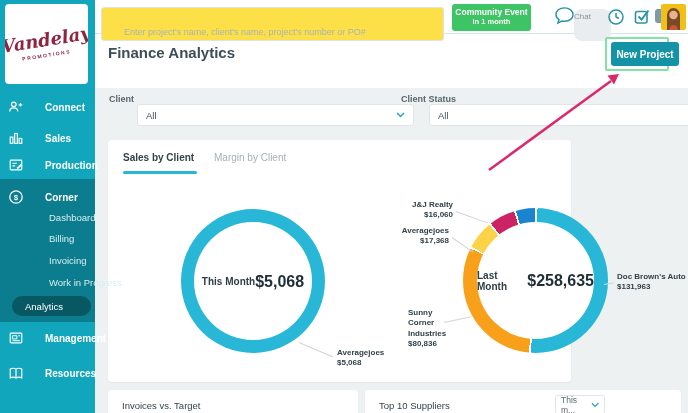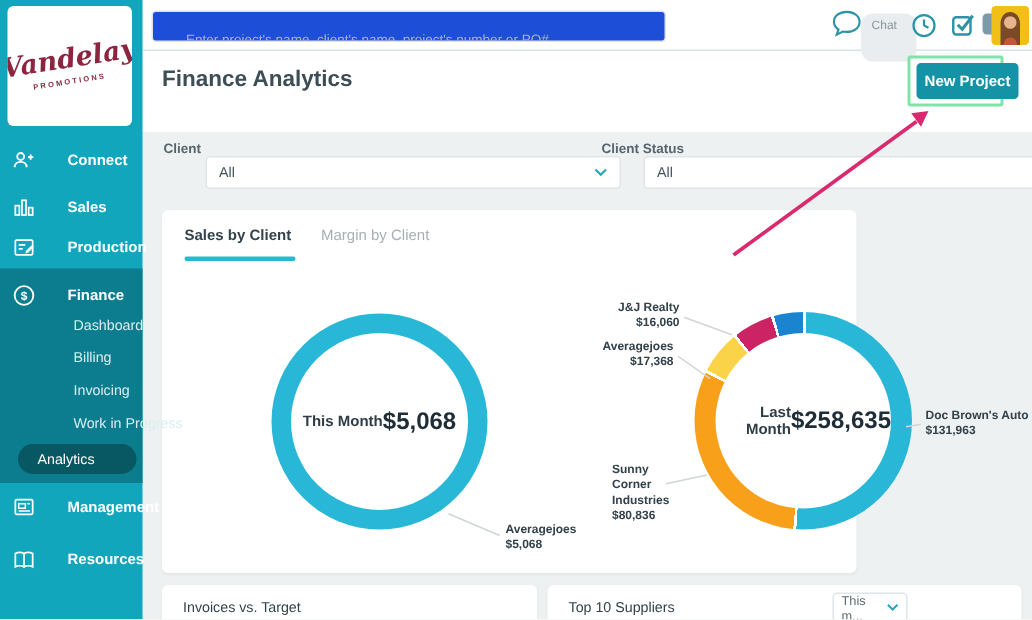--- a/index.html
+++ b/index.html
@@ -18,30 +18,30 @@
   .nav-item .lbl { color:#fff; font-size:10px; font-weight:bold; margin-left:21px; white-space:nowrap; }
   .finance-block { position:absolute; left:0; top:179px; width:95px; height:143px; background:#0b7d8e; }
   .sub-item { position:absolute; left:25px; color:#d8eef1; font-size:9.5px; white-space:nowrap; cursor:pointer;padding-left:24px; }
   .active-pill { position:absolute; left:12px; top:296px; width:79px; height:20px; background:#085864; border-radius:11px;
                  display:flex; align-items:center; cursor:pointer; }
   .active-pill .sub-lbl { color:#fff; font-size:9.5px; margin-left:13px; }
 
   
   .topbar { position:absolute; left:95px; top:0; width:593px; height:34px; background:#fff; border-bottom:1px solid #d5e5e8; z-index:4; }
   .header-strip { position:absolute; left:95px; top:34px; width:593px; height:54px; background:#fff; }
-  .search-box { position:absolute; left:6px; top:7px; width:343px; height:21px; border:1px solid #dde3e6; border-radius:3px;
-                font-size:9px; color:#6b7а80; padding:16px 6px 0 22px; outline:none; background:#1d4ed8; }
+  .search-box { position:absolute; left:6px; top:7px; width:343px; height:34px; border:1px solid #dde3e6; border-radius:3px;
+                font-size:9px; color:#6b7а80; padding:16px 6px 0 22px; outline:none; background:#fde047; }
   .search-box::placeholder { color:#a9b4ba; }
   .search-ico { position:absolute; left:13px; top:13px; width:10px; height:10px; }
   .event-btn { position:absolute; left:357px; top:4px; width:79px; height:27px; background:#3cc465; border:none; border-radius:3px;
                color:#fff; cursor:pointer; line-height:1.15; }
   .event-l1 { font-size:8.5px; font-weight:bold; display:block; }
   .event-l2 { font-size:7.5px; font-weight:bold; display:block; }
   .chat-pill { position:absolute; left:479px; top:9px; width:37px; height:32px; background:#e9edf0; border-radius:8px;
-               font-size:8px; color:#8a959b; text-align:center; line-height:15px; padding-right:6px; cursor:pointer; }
+               font-size:8px; color:#8a959b; text-align:left; line-height:15px; padding-right:6px; cursor:pointer; }
   .chat-bubble { position:absolute; left:459px; top:6px; width:21px; height:19px; cursor:pointer; }
   .clock-ico { position:absolute; left:512px; top:8px; width:18px; height:18px; cursor:pointer; }
   .task-ico { position:absolute; left:539px; top:8px; width:17px; height:17px; cursor:pointer; }
   .count-badge { position:absolute; left:560px; top:9px; width:17px; height:14px; background:#7d99ac; border-radius:3px;
                  color:#fff; font-size:8px; font-weight:bold; text-align:center; line-height:14px; cursor:pointer; }
   .avatar { position:absolute; left:566px; top:4px; width:25px; height:26px; border-radius:3px; overflow:hidden;
             background:#f0c019; cursor:pointer; }
 
   .page-title { position:absolute; left:108px; top:44px; font-size:15px; font-weight:bold; color:#3e4e57; }
   .annot-rect { position:absolute; left:605px; top:37px; width:64px; height:34px; border:2px solid #82e3a8; border-radius:2px; z-index:6; }
@@ -50,21 +50,21 @@
 
   
   .filter-label { position:absolute; font-size:9px; font-weight:bold; color:#57666e; }
   .select-box { position:absolute; height:22px; background:#fff; border:1px solid #dfe5e8; border-radius:3px;
                 display:flex; align-items:center; justify-content:space-between; padding:0 8px; cursor:pointer;margin-left:29px; }
   .select-val { font-size:9.5px; color:#44535c; }
   .chev { width:9px; height:6px; }
 
   
   .card { position:absolute; background:#fff; border-radius:4px; box-shadow:0 1px 2px rgba(40,60,70,.06); }
-  .main-card { left:108px; top:140px; width:463px; height:242px;text-align:right; }
+  .main-card { left:108px; top:140px; width:463px; height:242px; }
   .tab { position:absolute; top:12px; font-size:10px; cursor:pointer; white-space:nowrap; }
   .tab.active { font-weight:bold; color:#33434c; }
   .tab.inactive { color:#a7b0b5; }
   .tab-underline { position:absolute; left:15px; top:31px; width:74px; height:3px; background:#29b7d8; border-radius:2px; }
 
   
   .donut { position:absolute; border-radius:50%; }
   .donut-hole { position:absolute; background:#fff; border-radius:50%; display:flex; flex-direction:row;
                 align-items:center; justify-content:center; }
   .donut-center-label { font-size:10px; font-weight:bold; color:#2e3d46; }
@@ -118,21 +118,21 @@
       </svg>
       <span class="lbl">Production</span>
     </div>
 
     <div class="finance-block">
       <div class="nav-item" style="top:7px">
         <svg class="ico" viewBox="0 0 18 18">
           <circle cx="9" cy="9" r="7" fill="none" stroke="#fff" stroke-width="1.4"></circle>
           <text x="9" y="12.5" text-anchor="middle" font-size="9" font-weight="bold" fill="#fff" font-family="Liberation Sans, sans-serif">$</text>
         </svg>
-        <span class="lbl">Finance</span>
+        <span class="lbl">Corner</span>
       </div>
       <span class="sub-item" style="top:33px">Dashboard</span>
       <span class="sub-item" style="top:54px">Billing</span>
       <span class="sub-item" style="top:76px">Invoicing</span>
       <span class="sub-item" style="top:98px">Work in Progress</span>
     </div>
     <div class="active-pill">
       <span class="sub-lbl">Analytics</span>
     </div>
 
@@ -151,20 +151,24 @@
       <span class="lbl">Resources</span>
     </div>
   </nav>
 
   <header class="topbar">
     <svg class="search-ico" viewBox="0 0 12 12">
       <circle cx="5" cy="5" r="3.5" fill="none" stroke="#a9b4ba" stroke-width="1.3"></circle>
       <path d="M8 8l3 3" stroke="#a9b4ba" stroke-width="1.3"></path>
     </svg>
     <input class="search-box" type="text" placeholder="Enter project's name, client's name, project's number or PO#" style="">
+    <button class="event-btn">
+      <span class="event-l1">Community Event</span>
+      <span class="event-l2">in 1 month</span>
+    </button>
     <div class="chat-pill">Chat</div>
     <svg class="chat-bubble" viewBox="0 0 22 20">
       <path d="M11 2C5.8 2 2 5 2 9c0 2.2 1.2 4.1 3.2 5.4L4 18l4.2-2.2c.9.2 1.8.3 2.8.3 5.2 0 9-3 9-7s-3.8-7.1-9-7.1z" fill="#fff" stroke="#2a93a5" stroke-width="1.5"></path>
     </svg>
     <svg class="clock-ico" viewBox="0 0 18 18">
       <circle cx="9" cy="9" r="7" fill="none" stroke="#2a93a5" stroke-width="1.5"></circle>
       <path d="M9 5v4.2M9 9l3 1.5" stroke="#2a93a5" stroke-width="1.5" fill="none"></path>
     </svg>
     <svg class="task-ico" viewBox="0 0 17 17">
       <rect x="1.5" y="3.5" width="11.5" height="11.5" rx="2" fill="none" stroke="#2a93a5" stroke-width="1.6"></rect>

